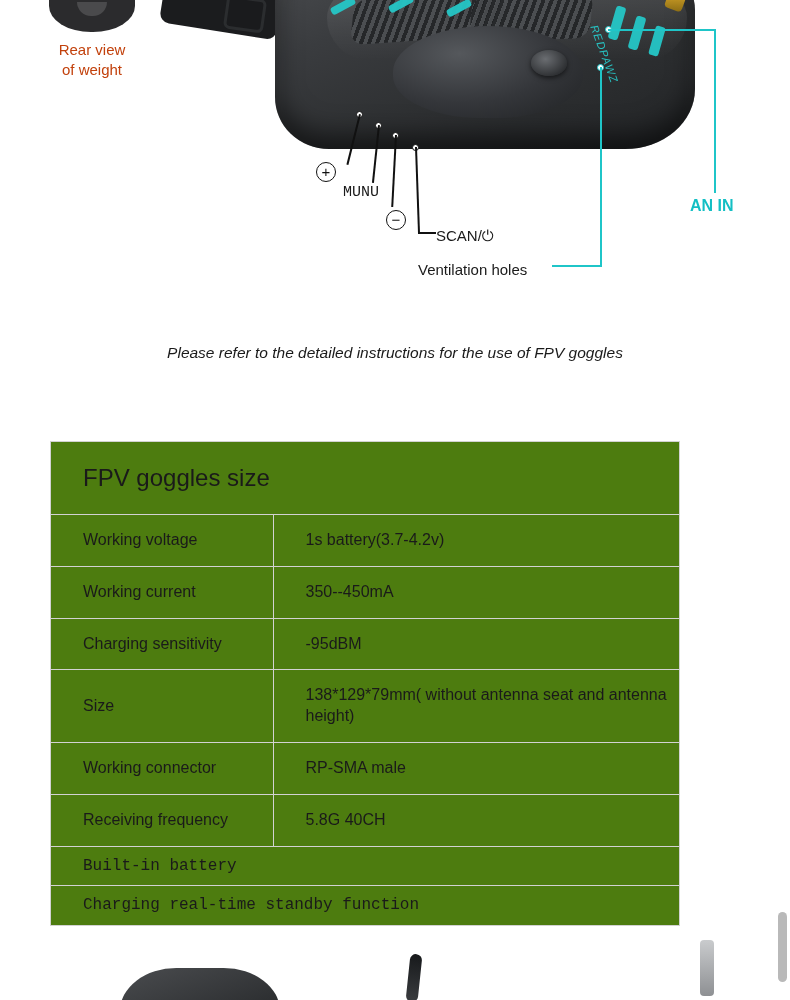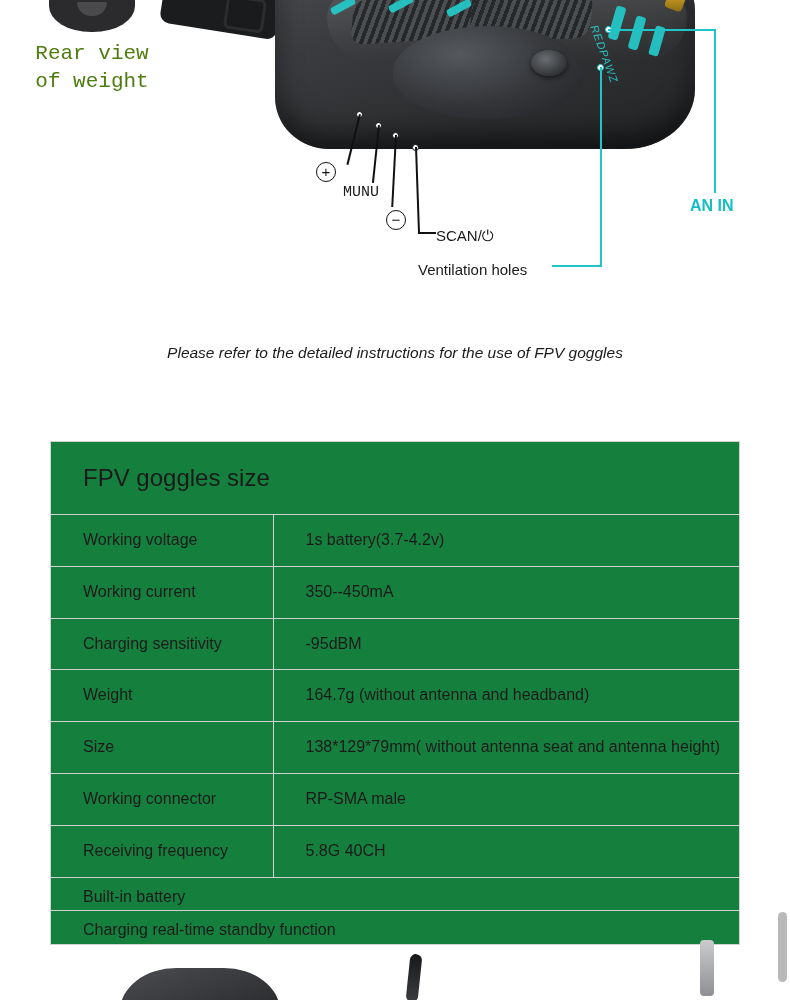--- a/index.html
+++ b/index.html
@@ -42,24 +42,23 @@
     content: "";
     position: absolute;
     left: 50%; top: 2px;
     transform: translateX(-50%);
     width: 30px; height: 14px;
     background: #4a4a4c;
     border-radius: 0 0 16px 16px;
   }
   .weight-caption {
     margin-top: 8px;
-    font-size: 21px;
-    color: #4d7c0f;
+    font-size: 15px;
+    color: #c2410c;
     line-height: 1.35;
-    font-family: Liberation Mono, monospace;
   }
 
   
   .goggles {
     position: absolute;
     left: 245px; top: -58px;
     width: 470px; height: 235px;
   }
   .goggles-body {
     position: absolute;
@@ -195,44 +194,44 @@
     text-align: center;
     font-style: italic;
     font-size: 15.5px;
     color: #1a1a1a;
   }
 
   
   .spec-table {
     position: absolute;
     left: 50px; top: 441px;
-    width: 690px;
+    width: 630px;
     border: 1px solid #d2d2d2;
     border-collapse: collapse;
-    background: #15803d;
+    background: #4d7c0f;
   }
   .spec-title {
     font-size: 24px;
     color: #1a1a1a;
     padding: 22px 0 22px 32px;
     font-weight: normal;
     border-bottom: 1px solid #d2d2d2;
   }
   .spec-table table { width: 100%; border-collapse: collapse; }
   .spec-table td {
     border-top: 1px solid #d2d2d2;
     font-size: 16px;
     color: #1a1a1a;
     padding: 15px 0 15px 32px;
     vertical-align: middle;
     line-height: 1.3;
   }
   .spec-table tr:first-child td { border-top: none; }
   .col-label { width: 222px; border-right: 1px solid #d2d2d2; }
-  .row-tight td { padding-top: 9px; padding-bottom: 3px; }
+  .row-tight td { padding-top: 9px; padding-bottom: 9px; font-family: Liberation Mono, monospace; }
   .row-tight .col-label { border-right: none; }
 
   
   .bottom {
     position: absolute;
     left: 0; top: 940px;
     width: 790px; height: 60px;
     overflow: hidden;
   }
   .bot-goggle {
@@ -341,24 +340,20 @@
       </tr>
       <tr>
         <td class="col-label">Working current</td>
         <td>350--450mA</td>
       </tr>
       <tr>
         <td class="col-label">Charging sensitivity</td>
         <td>-95dBM</td>
       </tr>
       <tr>
-        <td class="col-label">Weight</td>
-        <td>164.7g (without antenna and headband)</td>
-      </tr>
-      <tr>
         <td class="col-label">Size</td>
         <td>138*129*79mm( without antenna seat and antenna height)</td>
       </tr>
       <tr>
         <td class="col-label">Working connector</td>
         <td>RP-SMA male</td>
       </tr>
       <tr>
         <td class="col-label">Receiving frequency</td>
         <td>5.8G 40CH</td>

